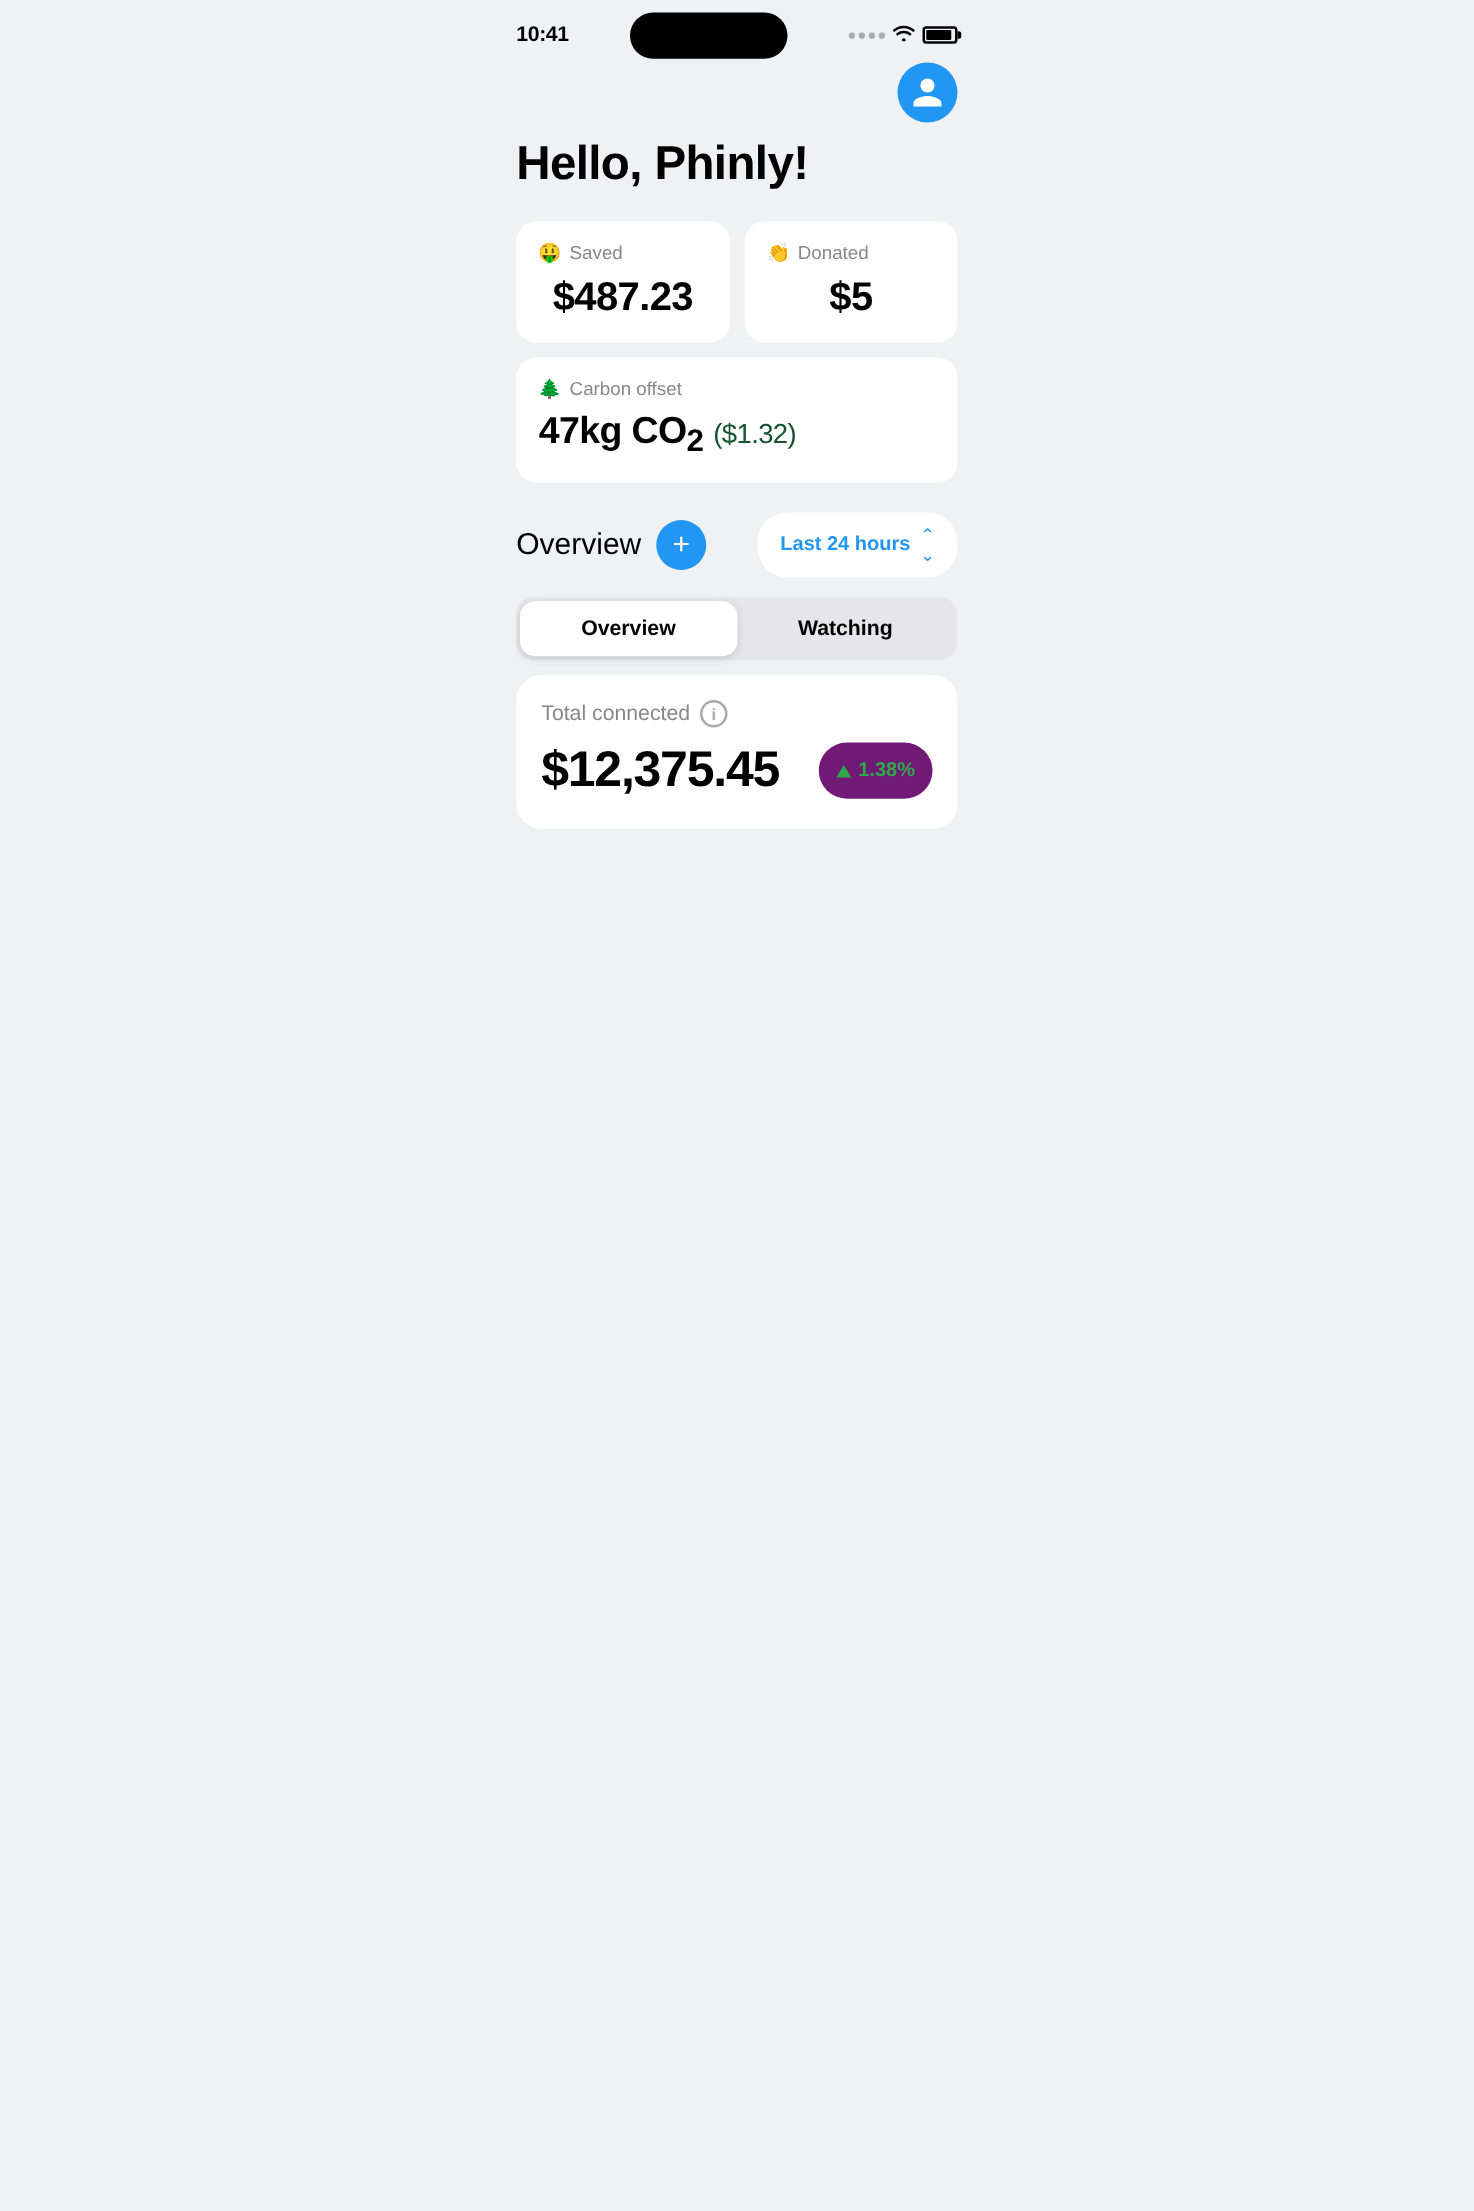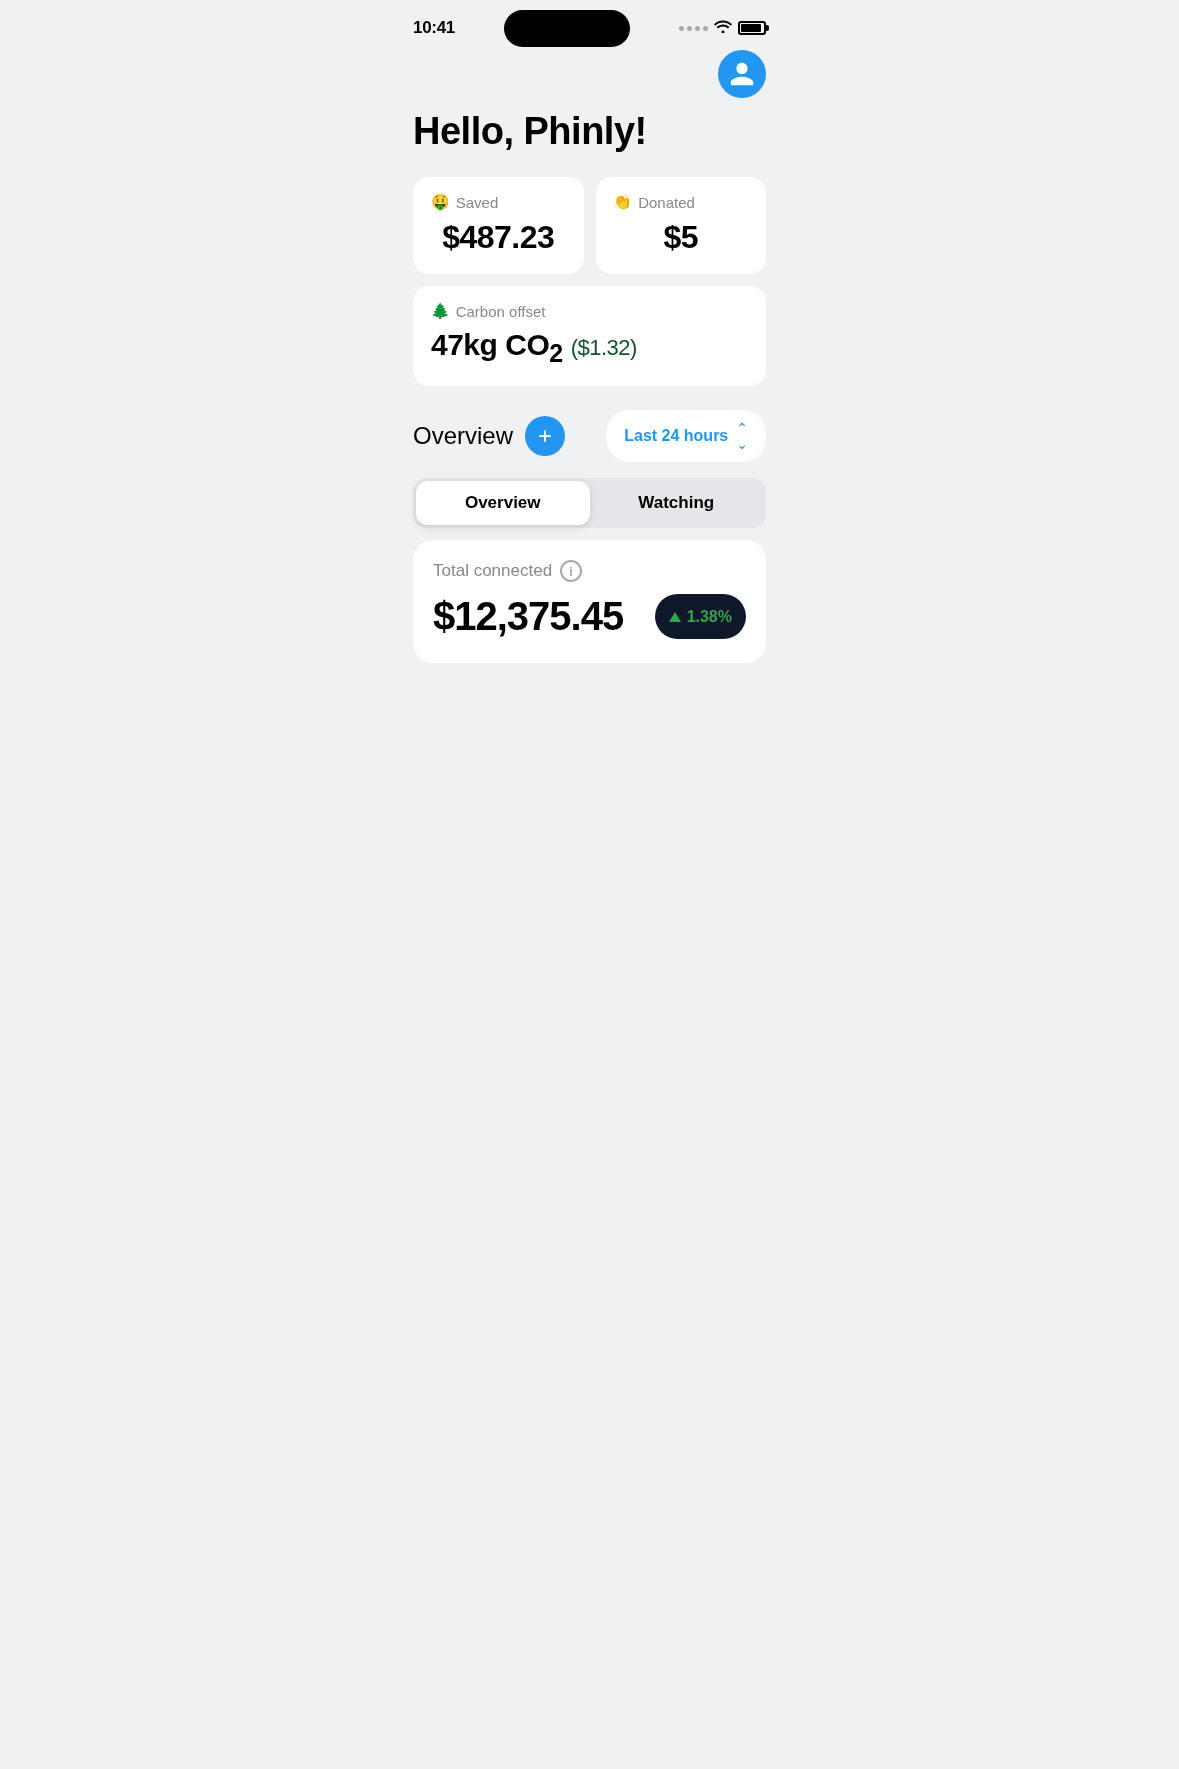--- a/index.html
+++ b/index.html
@@ -317,21 +317,21 @@
     }
 
     .total-value {
       font-size: 40px;
       font-weight: 800;
       color: #000;
       letter-spacing: -1px;
     }
 
     .change-badge {
-      background: #0f172a;
+      background: #701a75;
       color: #2ea84a;
       border-radius: 24px;
       padding: 8px 14px;
       display: flex;
       align-items: center;
       gap: 6px;
       font-size: 16px;
       font-weight: 600;
     }
 

